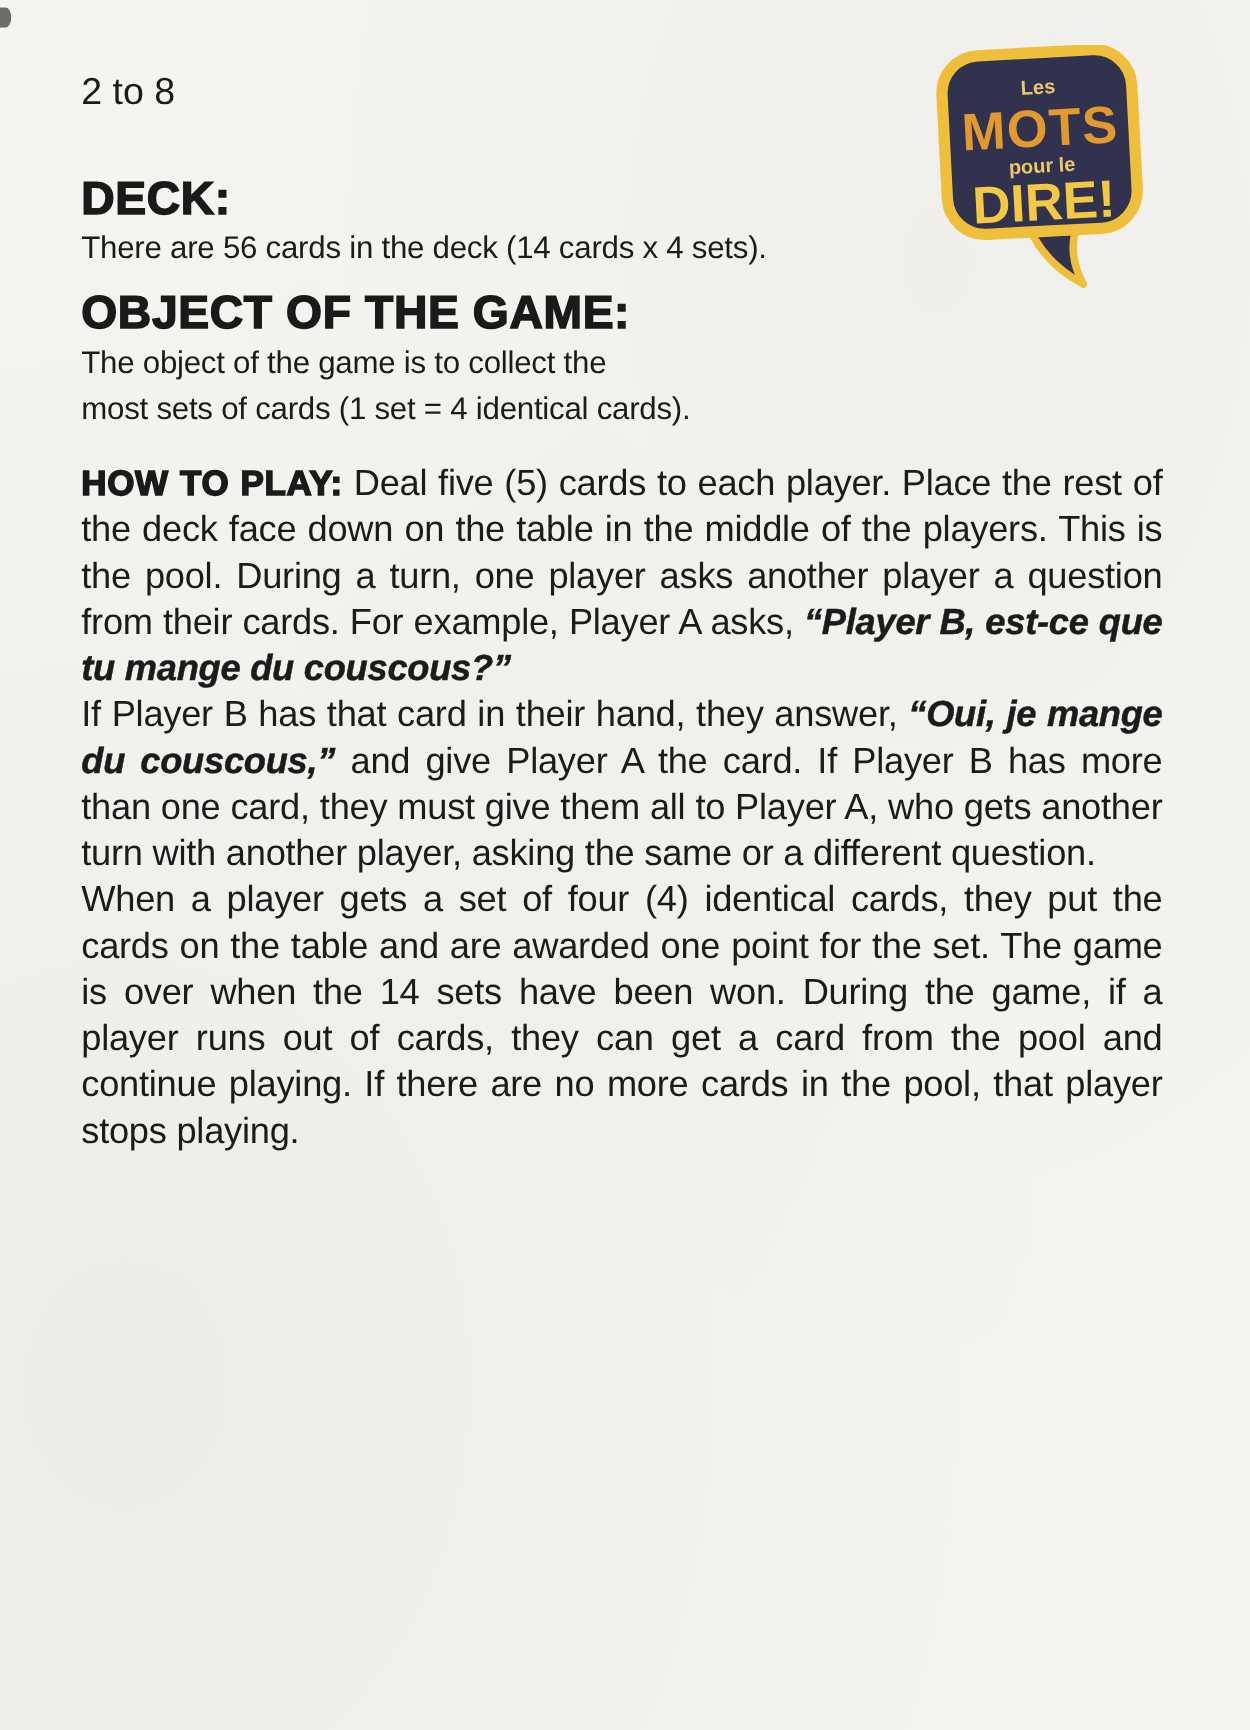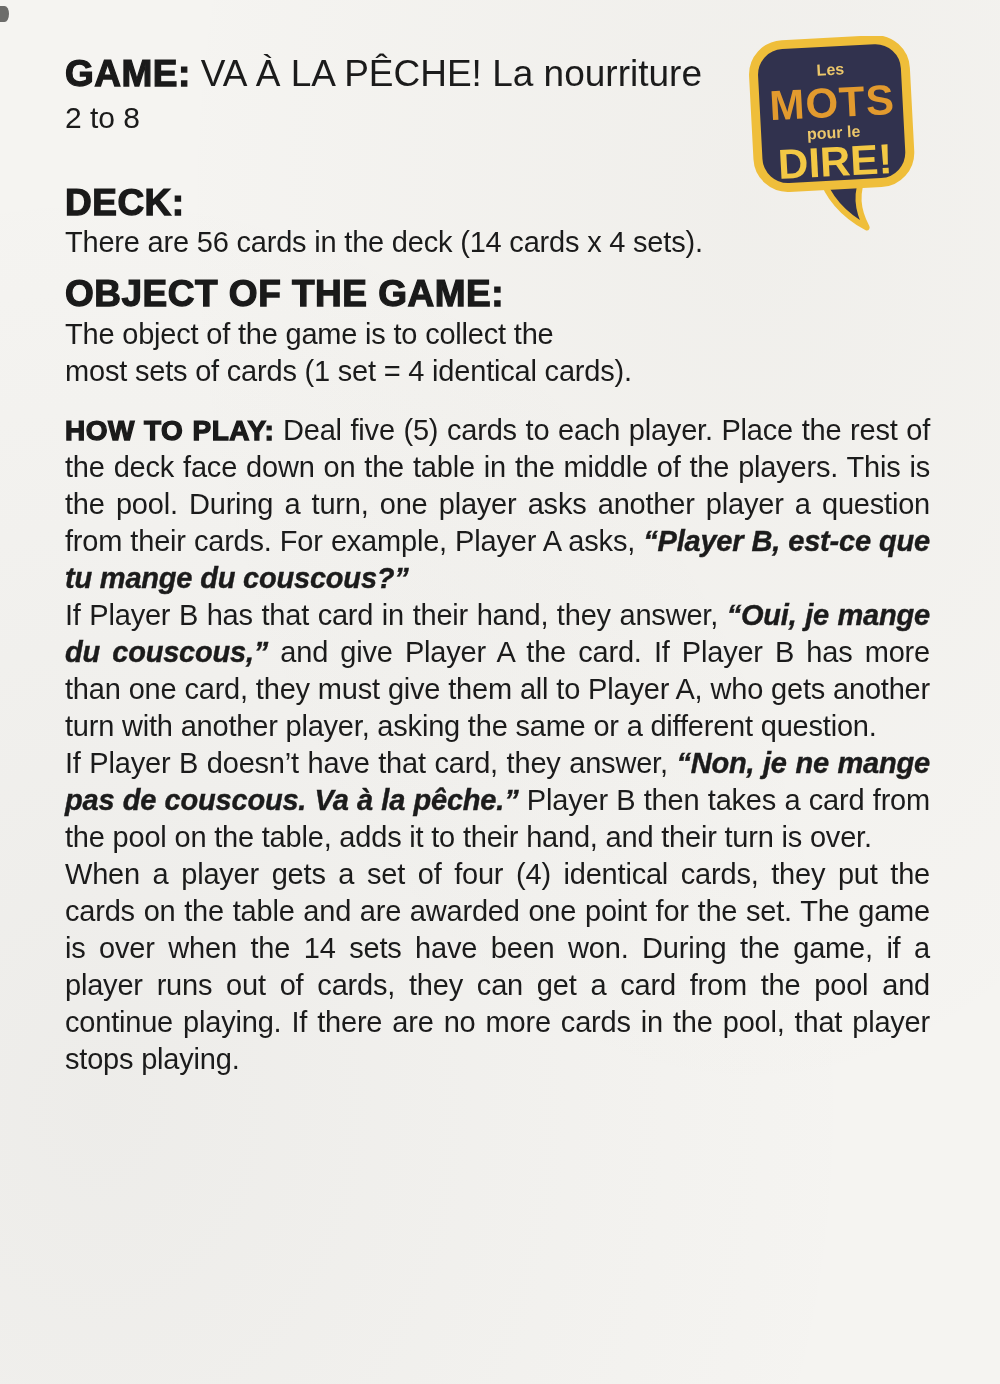--- a/index.html
+++ b/index.html
@@ -34,21 +34,21 @@
   .doc-title .title-rest{
     font-weight:400;-webkit-text-stroke:0;letter-spacing:0;margin-left:10px;
   }
   .sec-h{
     font-size:37px;line-height:40px;margin:0;
   }
   .players-h{margin-top:28px;}
   .players-v{font-size:30px;line-height:38px;margin-top:3px;}
   .deck-h{margin-top:46px;}
   .body-text{
-    font-size:29px;line-height:37px;letter-spacing:-0.2px;margin:0;
+    font-size:25px;line-height:37px;letter-spacing:-0.2px;margin:0;
   }
   .deck-t{margin-top:1px;}
   .obj-h{margin-top:13px;}
   .obj-t{margin-top:2px;white-space:pre-line;}
   .para{
     font-size:29px;line-height:37px;letter-spacing:-0.2px;
     text-align:justify;margin:0;
   }
   .para-htp{margin-top:22px;}
   .para+.para{}
@@ -78,32 +78,30 @@
       <text x="85" y="39" text-anchor="middle" font-family="Liberation Sans, DejaVu Sans, sans-serif" font-size="16" font-weight="bold" fill="#ecc76a">Les</text>
       <text x="85" y="81" text-anchor="middle" font-family="Liberation Sans, DejaVu Sans, sans-serif" font-size="42" font-weight="900" letter-spacing="1" fill="#e29a2e">MOTS</text>
       <text x="85" y="102" text-anchor="middle" font-family="Liberation Sans, DejaVu Sans, sans-serif" font-size="16" font-weight="bold" fill="#ecc76a">pour le</text>
       <text x="85" y="140" text-anchor="middle" font-family="Liberation Sans, DejaVu Sans, sans-serif" font-size="42" font-weight="900" fill="#f3c844">DIRE!</text>
     </g>
   </svg>
 </div>
 
 <div class="content">
 
-  <h1 class="doc-title"><span class="h">GAME:</span><span class="title-rest">VA À LA PÊCHE! La nourriture</span></h1>
 
   <p class="players-v">2 to 8</p>
 
   <h2 class="sec-h h deck-h">DECK:</h2>
   <p class="body-text deck-t">There are 56 cards in the deck (14 cards x 4 sets).</p>
 
   <h2 class="sec-h h obj-h">OBJECT OF THE GAME:</h2>
   <p class="body-text obj-t">The object of the game is to collect the
 most sets of cards (1 set = 4 identical cards).</p>
 
   <p class="para para-htp"><span class="inline-h">HOW TO PLAY:</span><span> Deal five (5) cards to each player. Place the rest of the deck face down on the table in the middle of the players. This is the pool. During a turn, one player asks another player a question from their cards. For example, Player A asks, </span><span class="bi">“Player B, est-ce que tu mange du couscous?”</span></p>
 
   <p class="para"><span>If Player B has that card in their hand, they answer, </span><span class="bi">“Oui, je mange du couscous,”</span><span> and give Player A the card. If Player B has more than one card, they must give them all to Player A, who gets another turn with another player, asking the same or a different question.</span></p>
 
-  <p class="para"><span>If Player B doesn’t have that card, they answer, </span><span class="bi">“Non, je ne mange pas de couscous. Va à la pêche.”</span><span> Player B then takes a card from the pool on the table, adds it to their hand, and their turn is over.</span></p>
 
   <p class="para">When a player gets a set of four (4) identical cards, they put the cards on the table and are awarded one point for the set. The game is over when the 14 sets have been won. During the game, if a player runs out of cards, they can get a card from the pool and continue playing. If there are no more cards in the pool, that player stops playing.</p>
 
 </div>
 
 </body></html>

